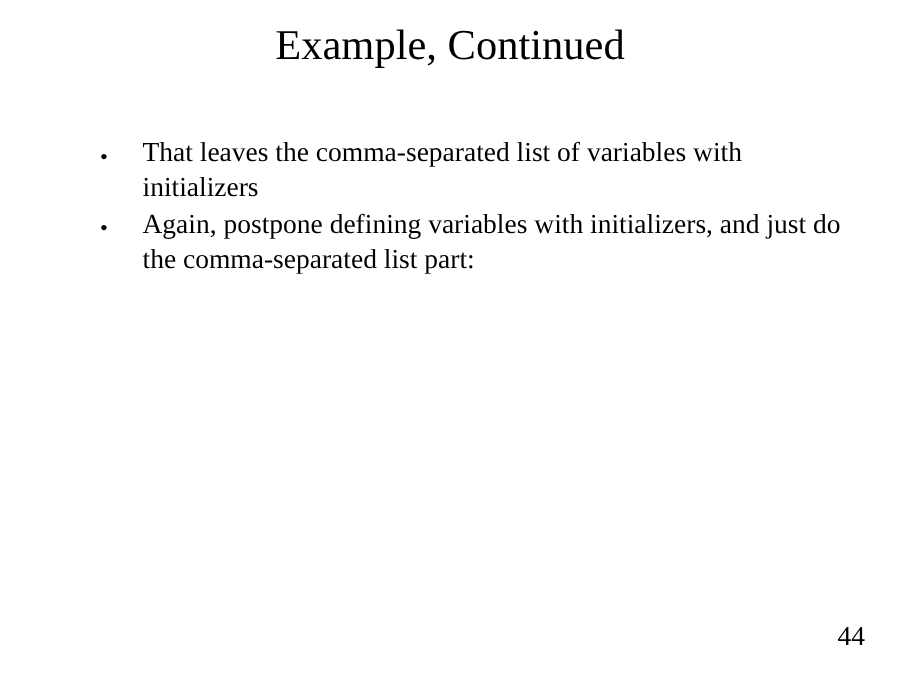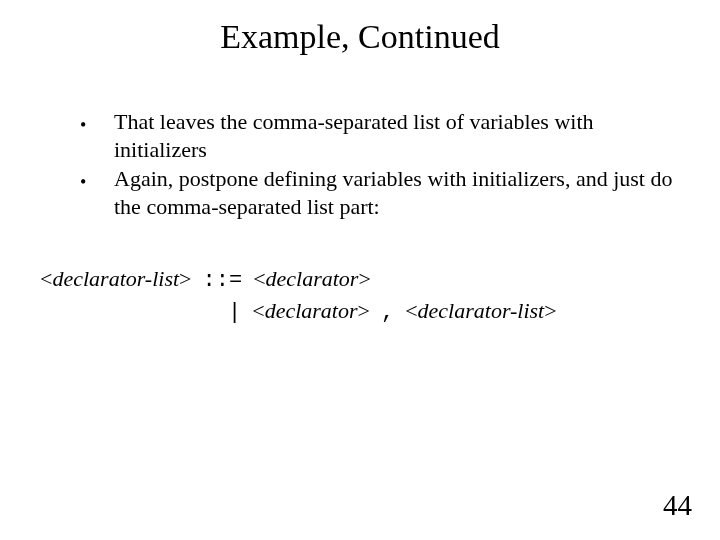--- a/index.html
+++ b/index.html
@@ -44,21 +44,21 @@
   }
   .grammar .line2 {
     margin-left: 188px;
   }
   .nt { font-style: italic; }
   .tt { font-family: "Courier New", Courier, monospace; font-style: normal; }
   .pagenum {
     position: absolute;
     right: 28px;
     bottom: 18px;
-    font-size: 29px;
+    font-size: 22px;
   }
 </style>
 </head>
 <body>
 
 <div class="slide">
 
   <h1 class="title">Example, Continued</h1>
 
   <div class="bullets">
@@ -66,28 +66,17 @@
       <div class="dot">•</div>
       <div class="txt">That leaves the comma-separated list of variables with initializers</div>
     </div>
     <div class="bullet">
       <div class="dot">•</div>
       <div class="txt">Again, postpone defining variables with initializers, and just do the comma-separated list part:</div>
     </div>
   </div>
 
   <div class="grammar">
-    <div class="line1">
-      <span>&lt;</span><span class="nt">declarator-list</span><span>&gt;</span>&nbsp;
-      <span class="tt">::=</span>&nbsp;
-      <span>&lt;</span><span class="nt">declarator</span><span>&gt;</span>
-    </div>
-    <div class="line2">
-      <span class="tt">|</span>&nbsp;
-      <span>&lt;</span><span class="nt">declarator</span><span>&gt;</span>&nbsp;
-      <span class="tt">,</span>&nbsp;
-      <span>&lt;</span><span class="nt">declarator-list</span><span>&gt;</span>
-    </div>
   </div>
 
   <div class="pagenum">44</div>
 
 </div>
 
 </body></html>

